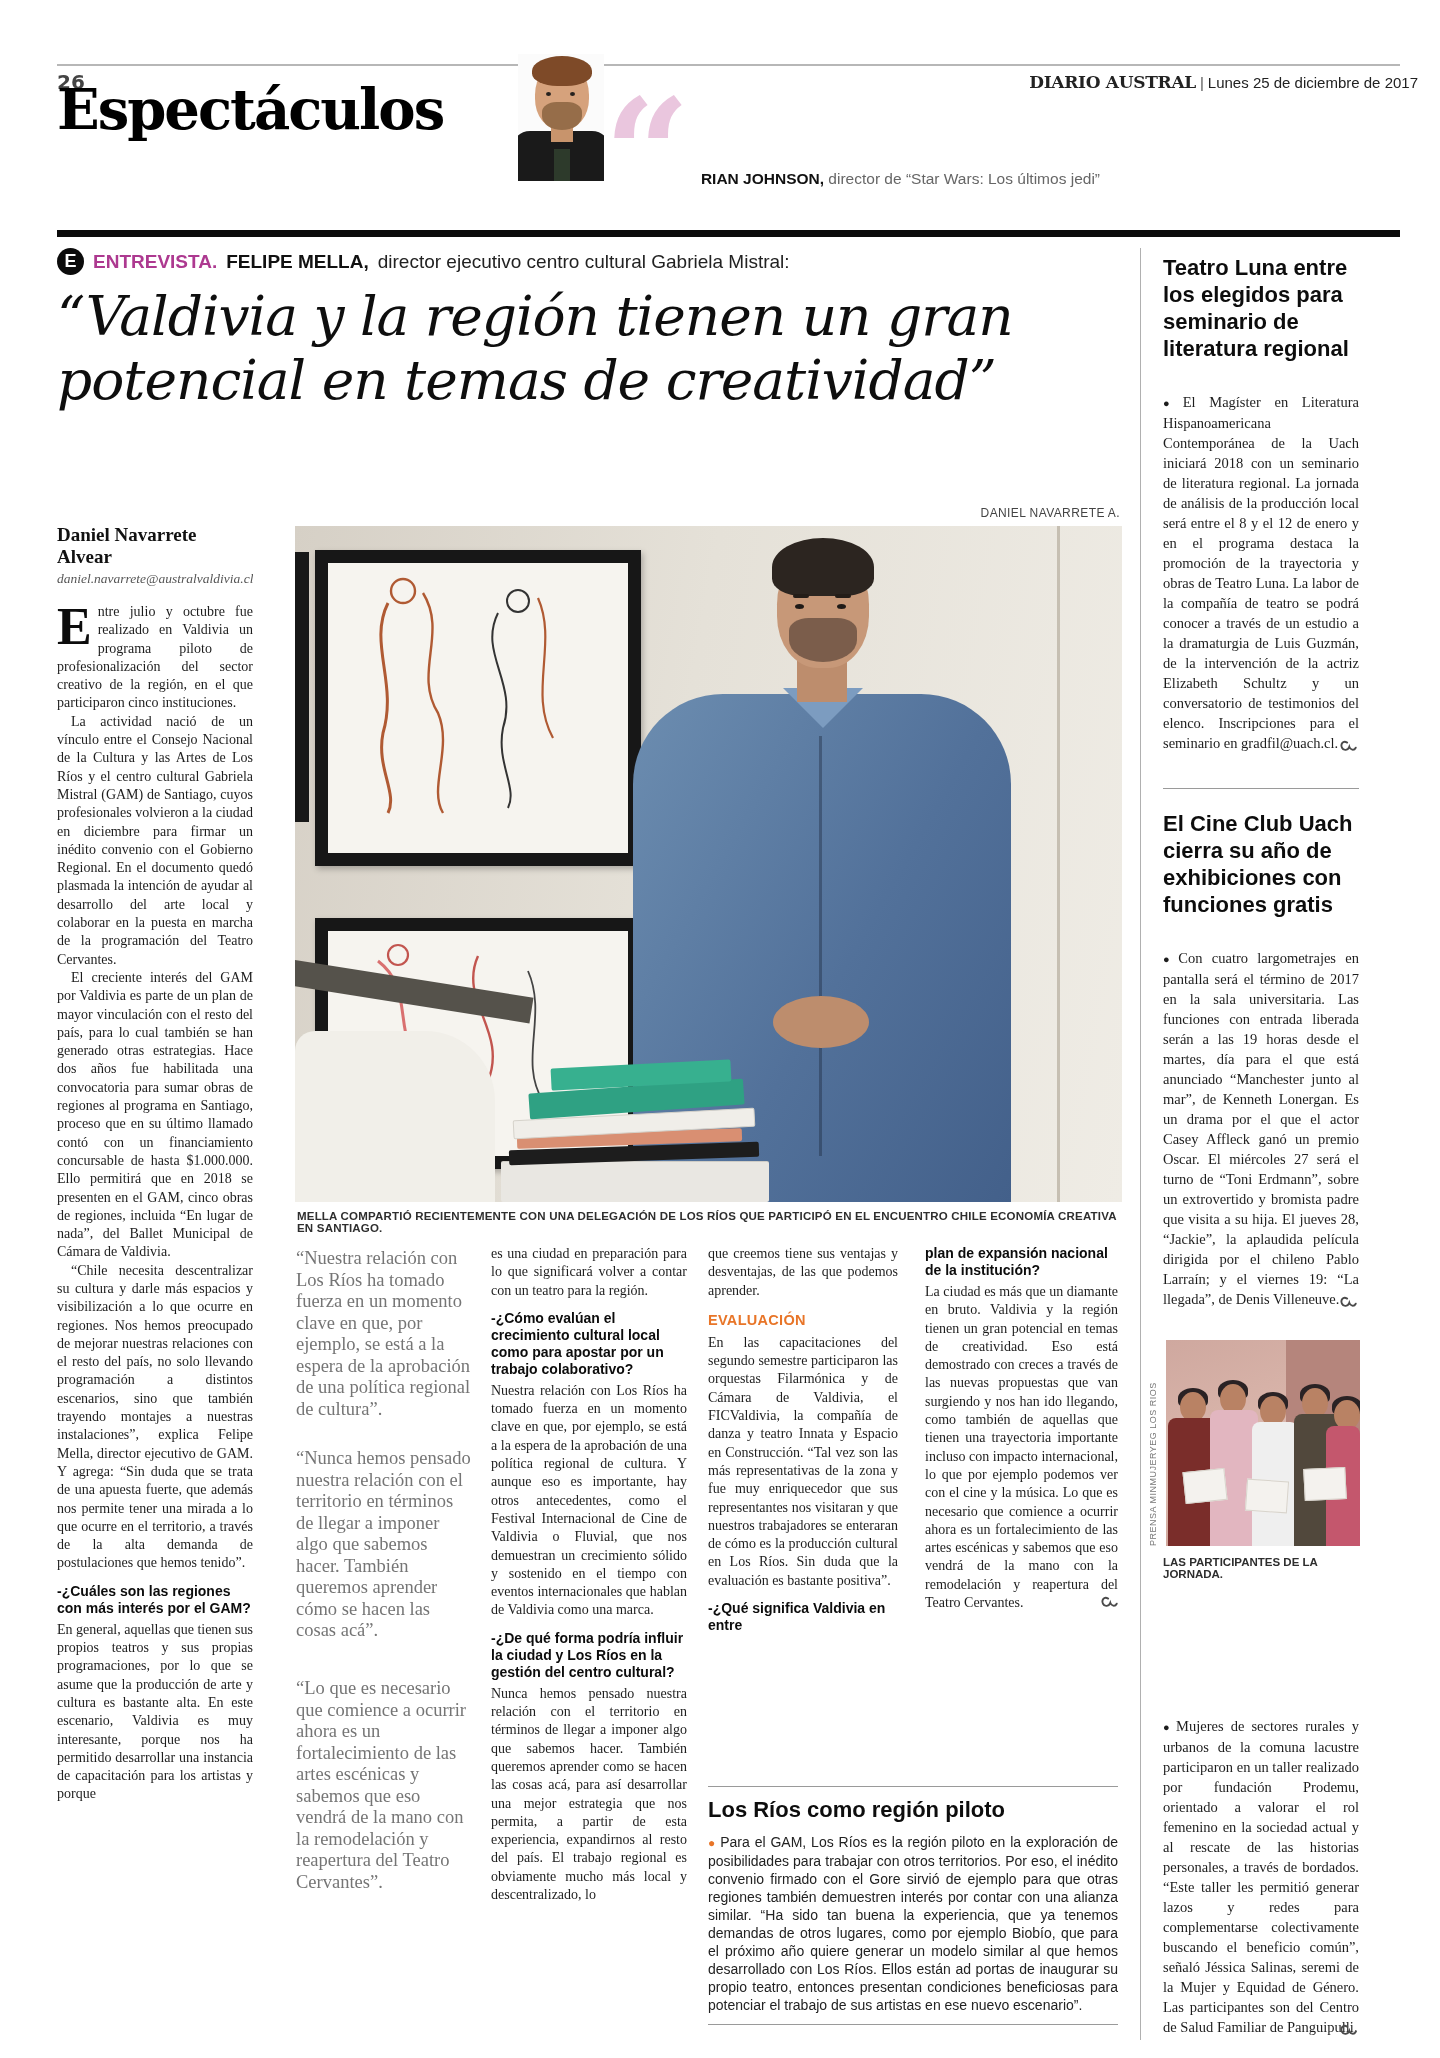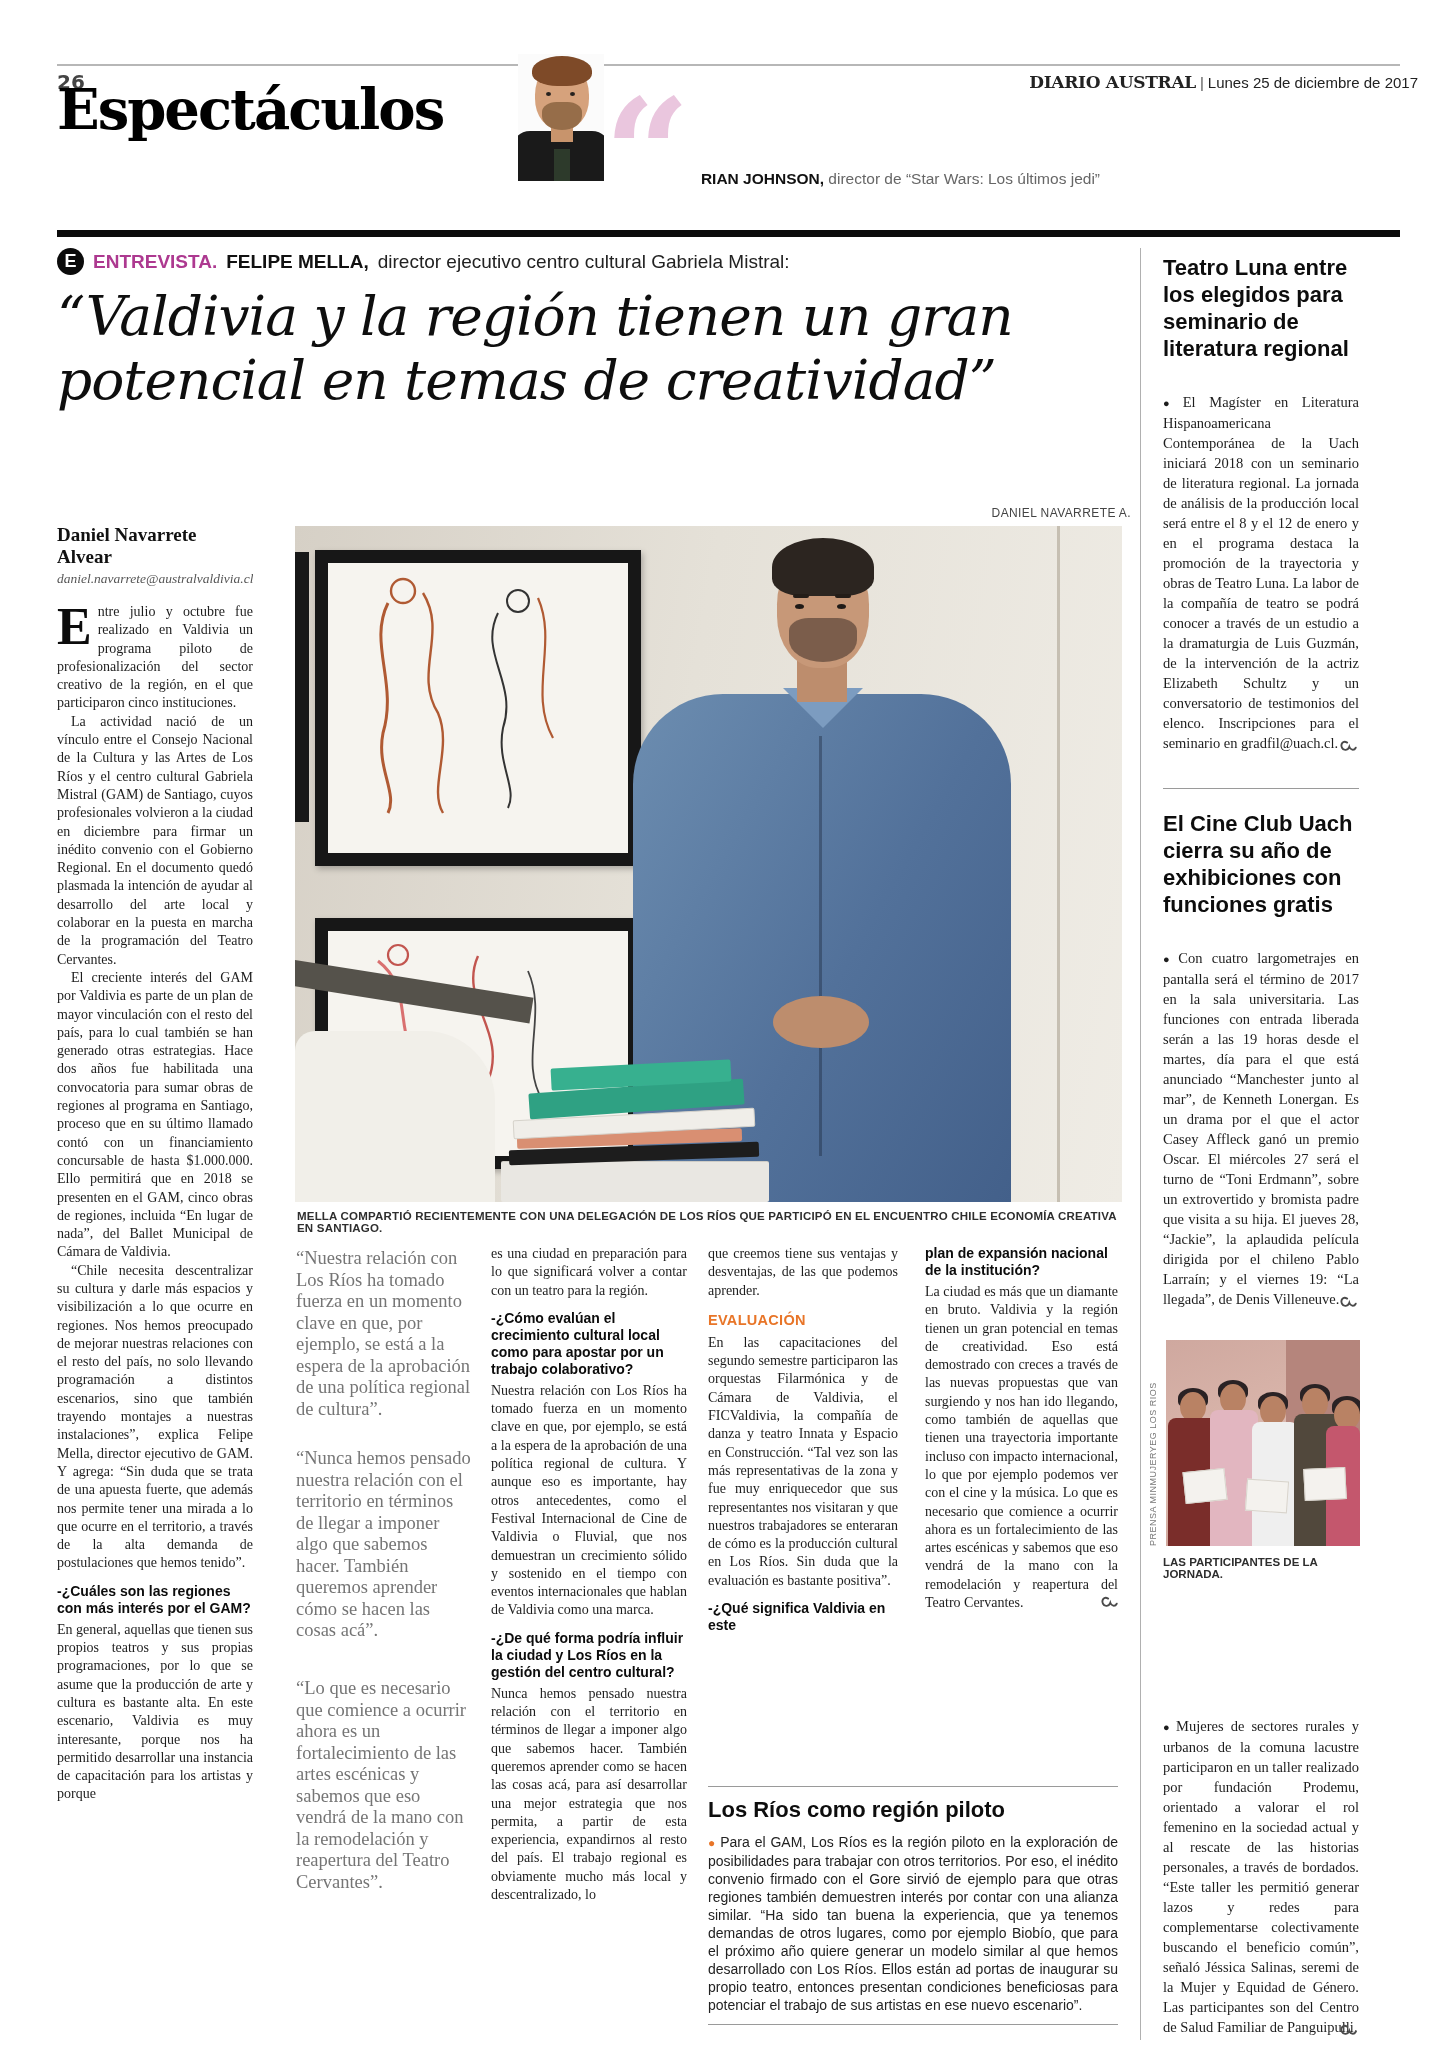--- a/index.html
+++ b/index.html
@@ -34,21 +34,21 @@
   .black-bar{left:57px;top:230px;width:1343px;height:7px;background:#0b0b0b;}
   .kicker{left:57px;top:248px;display:flex;align-items:center;gap:9px;font:19px "Liberation Sans",sans-serif;}
   .kicker .circle{width:27px;height:27px;border-radius:50%;background:#0b0b0b;color:#fff;
                   font:bold 18px/27px "Liberation Sans",sans-serif;text-align:center;}
   .kicker .section{font-weight:bold;color:#ad3990;}
   .kicker .subject{font-weight:bold;color:#111;}
   .kicker .role{color:#222;}
   .headline{left:57px;top:284px;width:1080px;font:italic 55px/64px "DejaVu Serif",serif;color:#0e0e0e;letter-spacing:-1px;}
 
   
-  .photo-credit{left:308px;top:506px;width:823px;text-align:right;font:12px "Liberation Sans",sans-serif;color:#444;letter-spacing:.4px;}
+  .photo-credit{left:297px;top:506px;width:823px;text-align:right;font:12px "Liberation Sans",sans-serif;color:#444;letter-spacing:.4px;}
   .photo{left:295px;top:526px;width:827px;height:676px;overflow:hidden;
          background:linear-gradient(100deg,#d6d0c6 0%,#e5e1d8 45%,#efece5 100%);}
   .ph-sliver{position:absolute;left:0;top:26px;width:14px;height:270px;background:#181818;}
   .frame{position:absolute;background:#f6f4ef;border:13px solid #171717;box-shadow:2px 3px 6px rgba(0,0,0,.25);}
   .frame1{left:20px;top:24px;width:300px;height:290px;}
   .frame2{left:20px;top:392px;width:300px;height:225px;}
   .person-shirt{position:absolute;left:338px;top:168px;width:378px;height:508px;
          background:linear-gradient(120deg,#6c8db0 0%,#52719a 55%,#43608a 100%);
          border-radius:90px 90px 0 0;}
   .person-placket{position:absolute;left:524px;top:210px;width:3px;height:420px;background:rgba(20,30,45,.35);}
@@ -230,21 +230,21 @@
       <p class="b-a">es una ciudad en preparación para lo que significará volver a contar con un teatro para la región.</p>
       <p class="b-q">-¿Cómo evalúan el crecimiento cultural local como para apostar por un trabajo colaborativo?</p>
       <p class="b-a">Nuestra relación con Los Ríos ha tomado fuerza en un momento clave en que, por ejemplo, se está a la espera de la aprobación de una política regional de cultura. Y aunque eso es importante, hay otros antecedentes, como el Festival Internacional de Cine de Valdivia o Fluvial, que nos demuestran un crecimiento sólido y sostenido en el tiempo con eventos internacionales que hablan de Valdivia como una marca.</p>
       <p class="b-q">-¿De qué forma podría influir la ciudad y Los Ríos en la gestión del centro cultural?</p>
       <p class="b-a">Nunca hemos pensado nuestra relación con el territorio en términos de llegar a imponer algo que sabemos hacer. También queremos aprender como se hacen las cosas acá, para así desarrollar una mejor estrategia que nos permita, a partir de esta experiencia, expandirnos al resto del país. El trabajo regional es obviamente mucho más local y descentralizado, lo</p>
     </div>
   <div class="abs col col4">
       <p class="b-a">que creemos tiene sus ventajas y desventajas, de las que podemos aprender.</p>
       <p class="b-sh">EVALUACIÓN</p>
       <p class="b-a">En las capacitaciones del segundo semestre participaron las orquestas Filarmónica y de Cámara de Valdivia, el FICValdivia, la compañía de danza y teatro Innata y Espacio en Construcción. “Tal vez son las más representativas de la zona y fue muy enriquecedor que sus representantes nos visitaran y que nuestros trabajadores se enteraran de cómo es la producción cultural en Los Ríos. Sin duda que la evaluación es bastante positiva”.</p>
-      <p class="b-q">-¿Qué significa Valdivia en este</p>
+      <p class="b-q">-¿Qué significa Valdivia en entre</p>
     </div>
   <div class="abs col col5">
     <div>
         <p class="b-qlead">plan de expansión nacional de la institución?</p>
         <p class="b-a">La ciudad es más que un diamante en bruto. Valdivia y la región tienen un gran potencial en temas de creatividad. Eso está demostrado con creces a través de las nuevas propuestas que van surgiendo y nos han ido llegando, como también de aquellas que tienen una trayectoria importante incluso con impacto internacional, lo que por ejemplo podemos ver con el cine y la música. Lo que es necesario que comience a ocurrir ahora es un fortalecimiento de las artes escénicas y sabemos que eso vendrá de la mano con la remodelación y reapertura del Teatro Cervantes.</p>
       </div>
     <span class="endmark" style="position:static;float:right;margin-top:-16px;">
       <svg width="18" height="12" viewBox="0 0 20 14">
           <path d="M9 3 C4 0 1 5 3 9 C5 13 10 12 11.5 8 C12.5 11.5 17 13 19 9" fill="none" stroke="#4a4a4a" stroke-width="2.2" stroke-linecap="round"></path>
         </svg>

